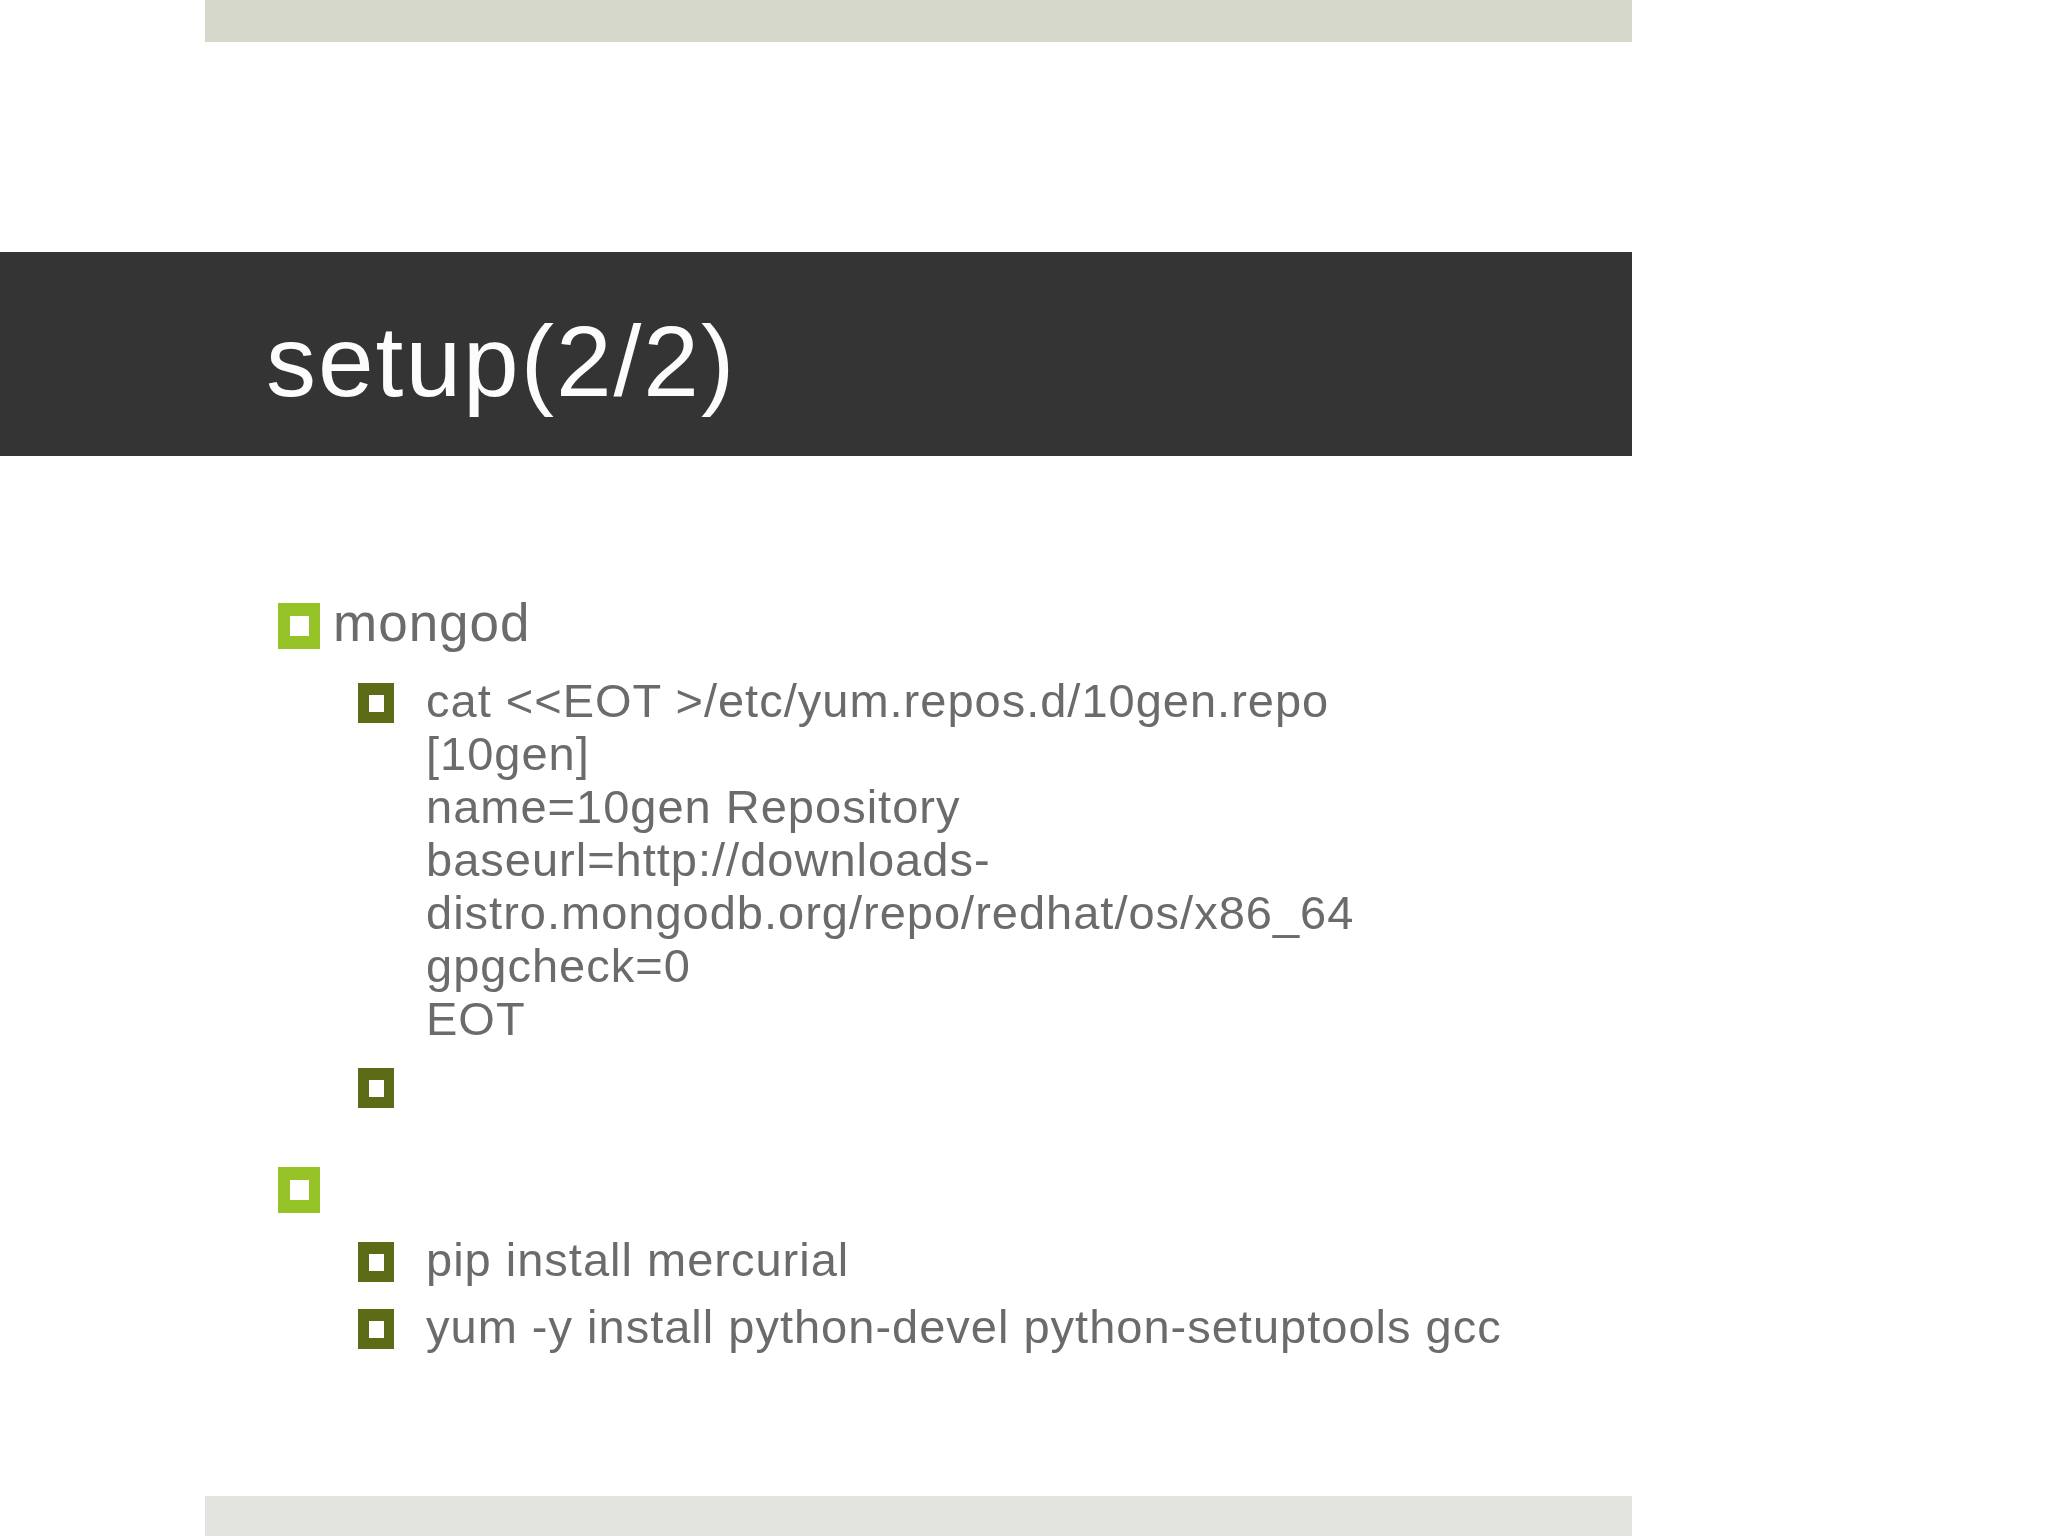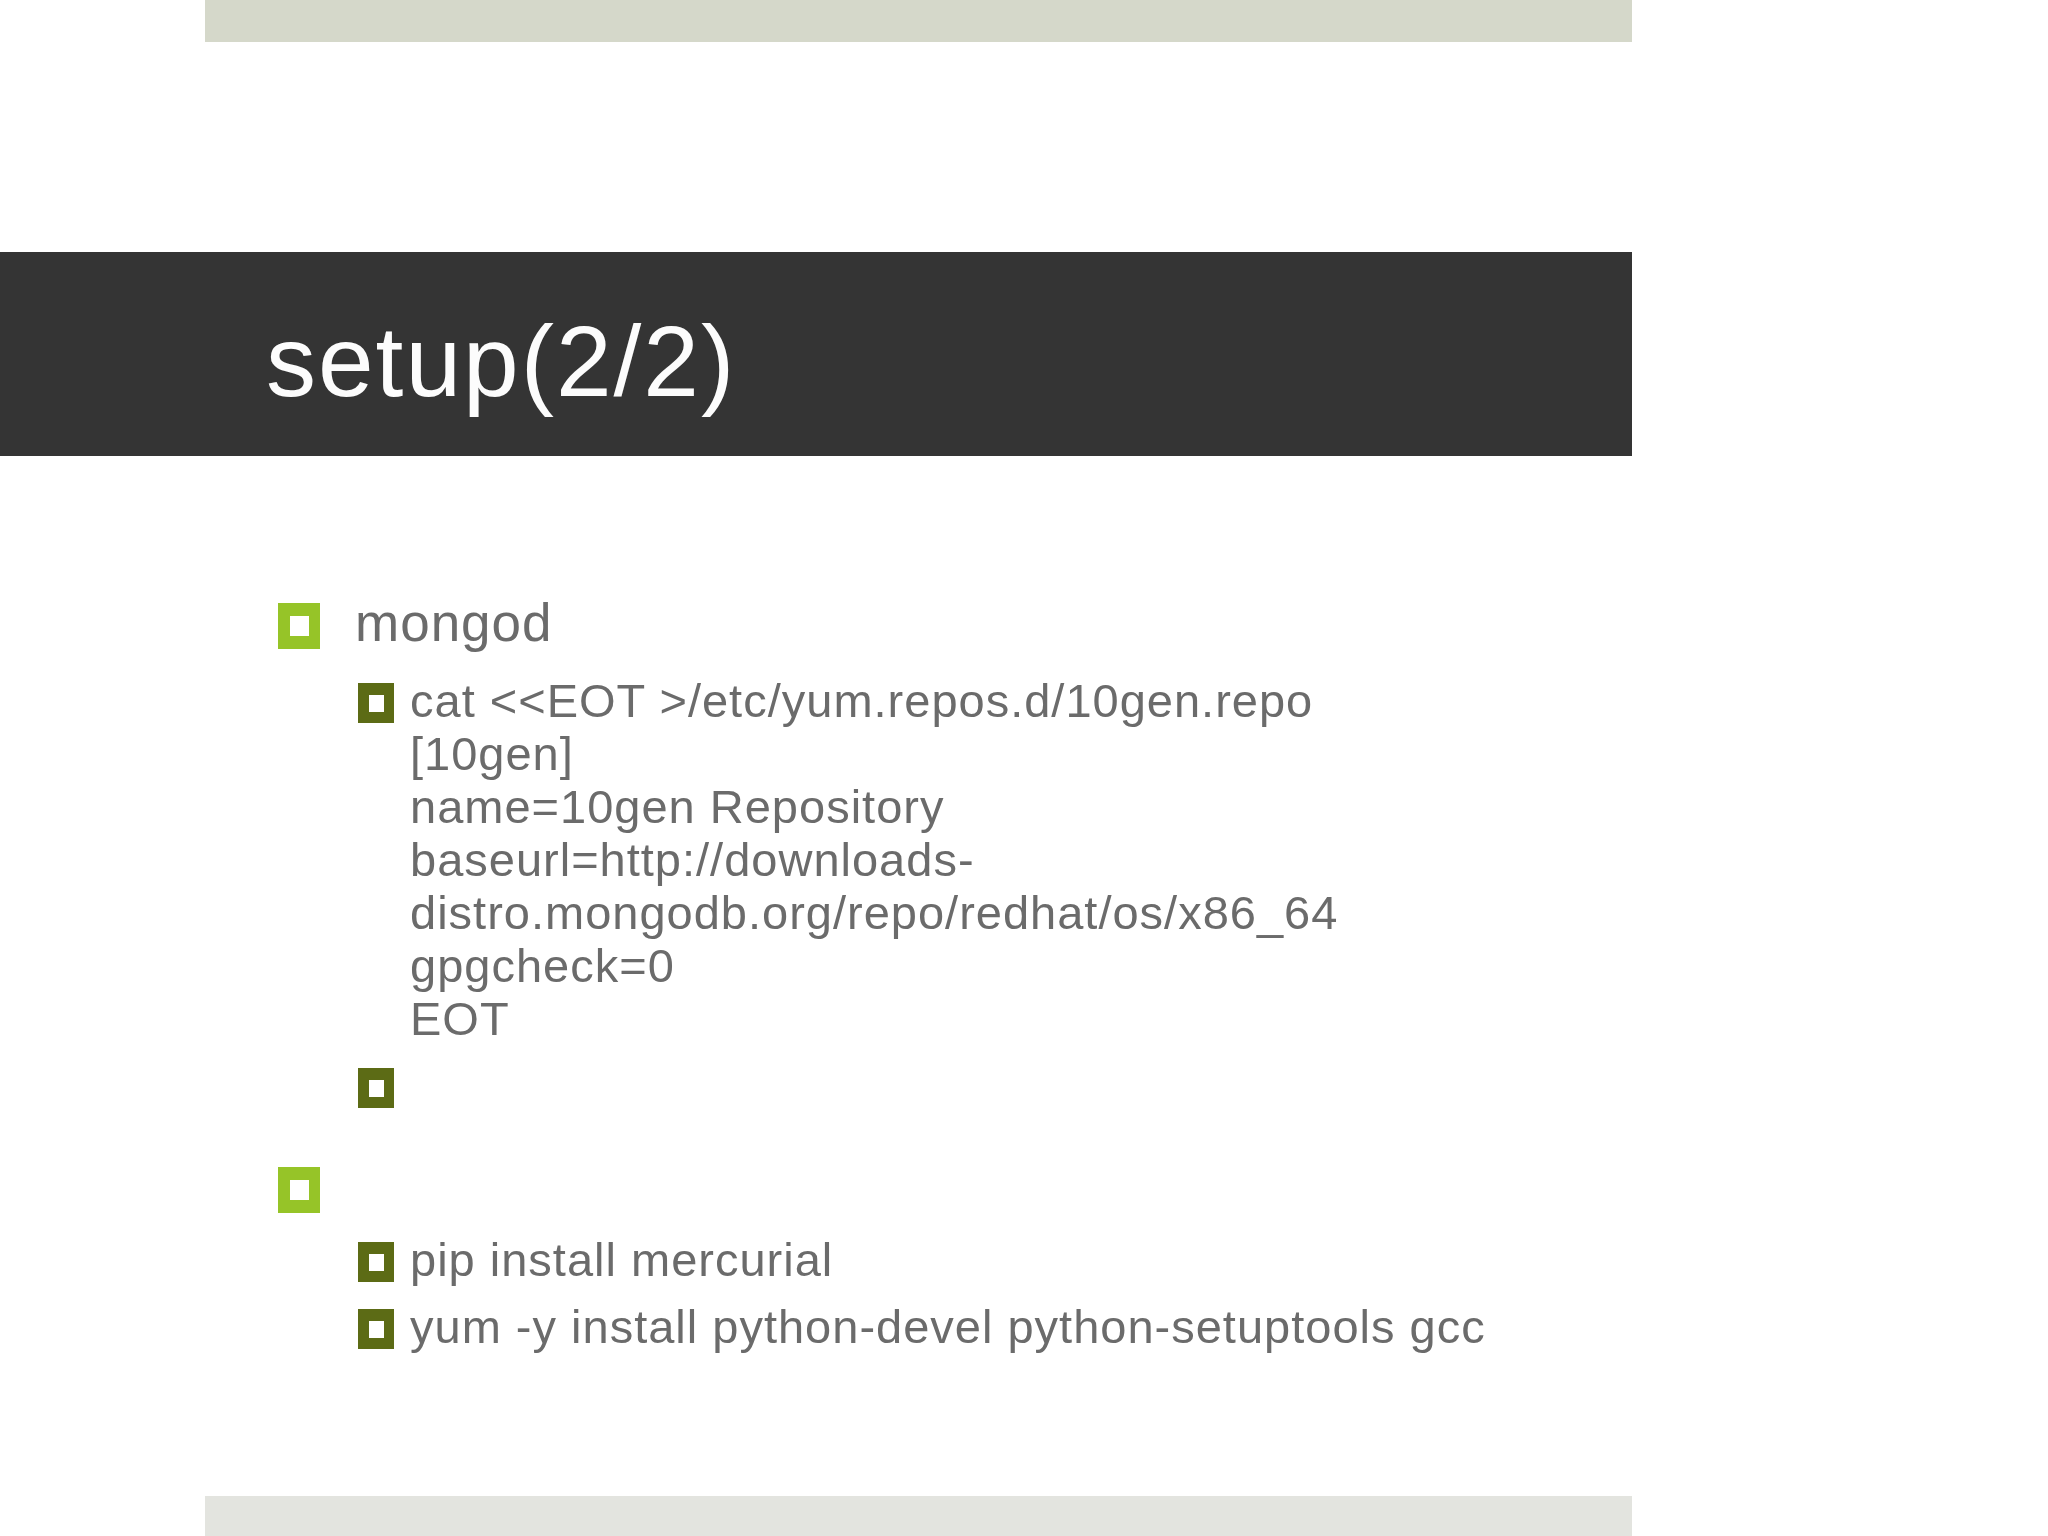--- a/index.html
+++ b/index.html
@@ -64,21 +64,21 @@
     top: 592px;
     width: 1724px;
     color: var(--body-text, #6b6b6b);
     letter-spacing: 1px;
   }
   .section-1 { margin-bottom: 48px; }
 
   .l1-row {
     display: flex;
     align-items: flex-start;
-    gap: 35px;
+    gap: 13px;
     font-size: 53px;
     line-height: 62px;
     margin-bottom: 20px;
   }
   .bullet1 {
     flex: 0 0 auto;
     width: 42px;
     height: 46px;
     margin-top: 11px;
     background: var(--bullet-level1, #96c428);
@@ -88,21 +88,21 @@
   }
   .bullet1-inner {
     width: 19px;
     height: 20px;
     background: #ffffff;
   }
 
   .l2-row {
     display: flex;
     align-items: flex-start;
-    gap: 16px;
+    gap: 32px;
     font-size: 47px;
     line-height: 53px;
     margin: 0 0 14px 80px;
   }
   .bullet2 {
     flex: 0 0 auto;
     width: 36px;
     height: 40px;
     margin-top: 9px;
     background: var(--bullet-level2, #5c6b15);

